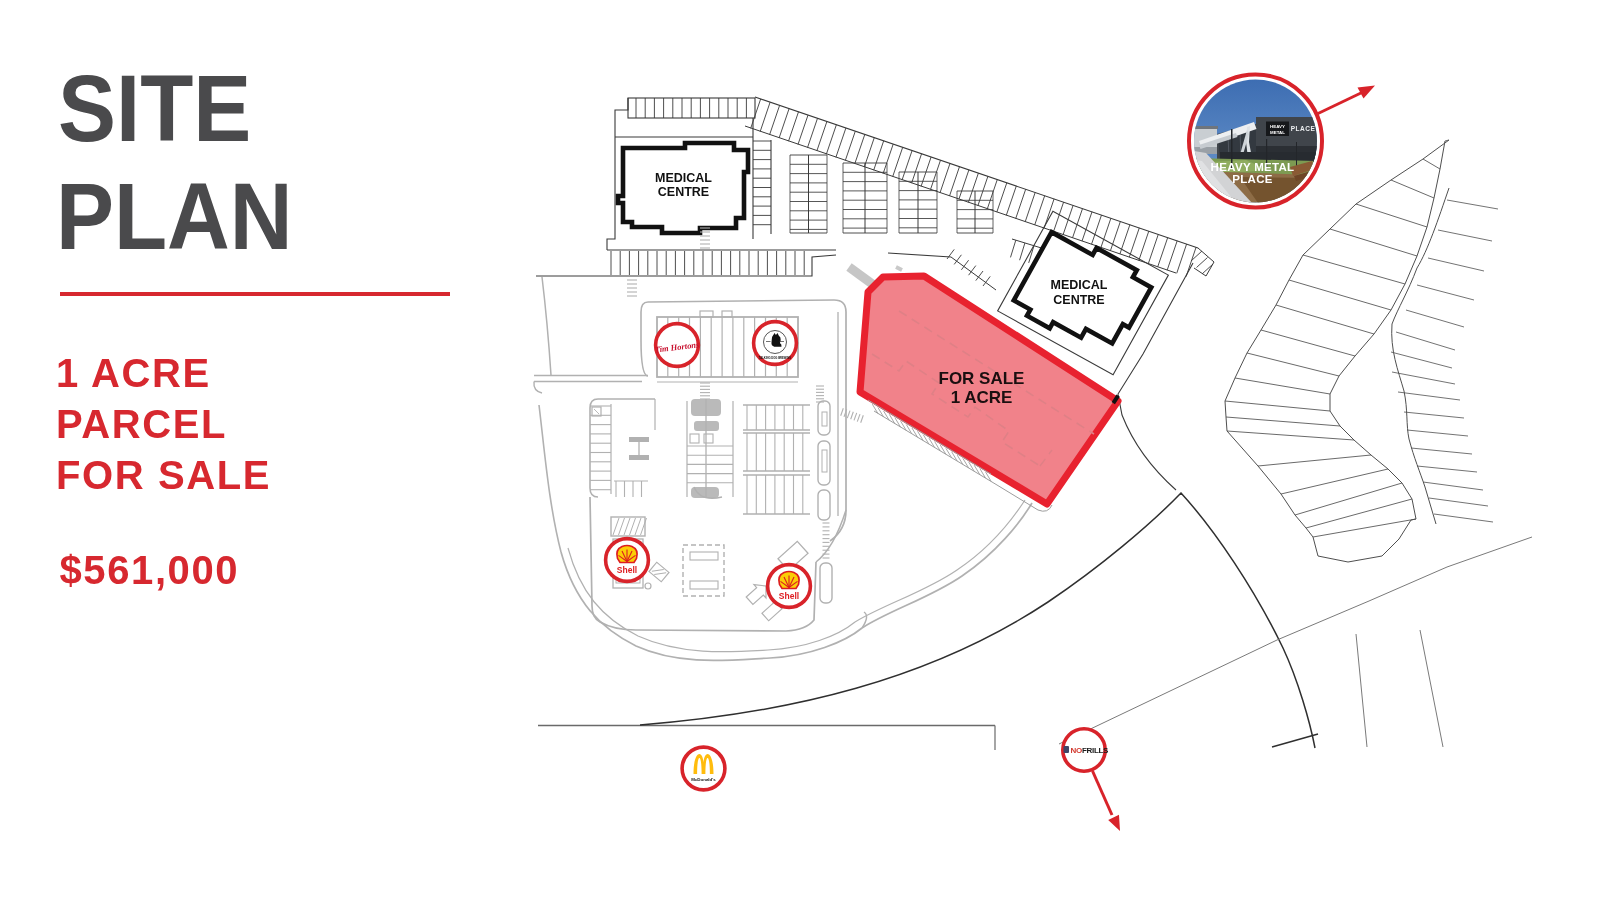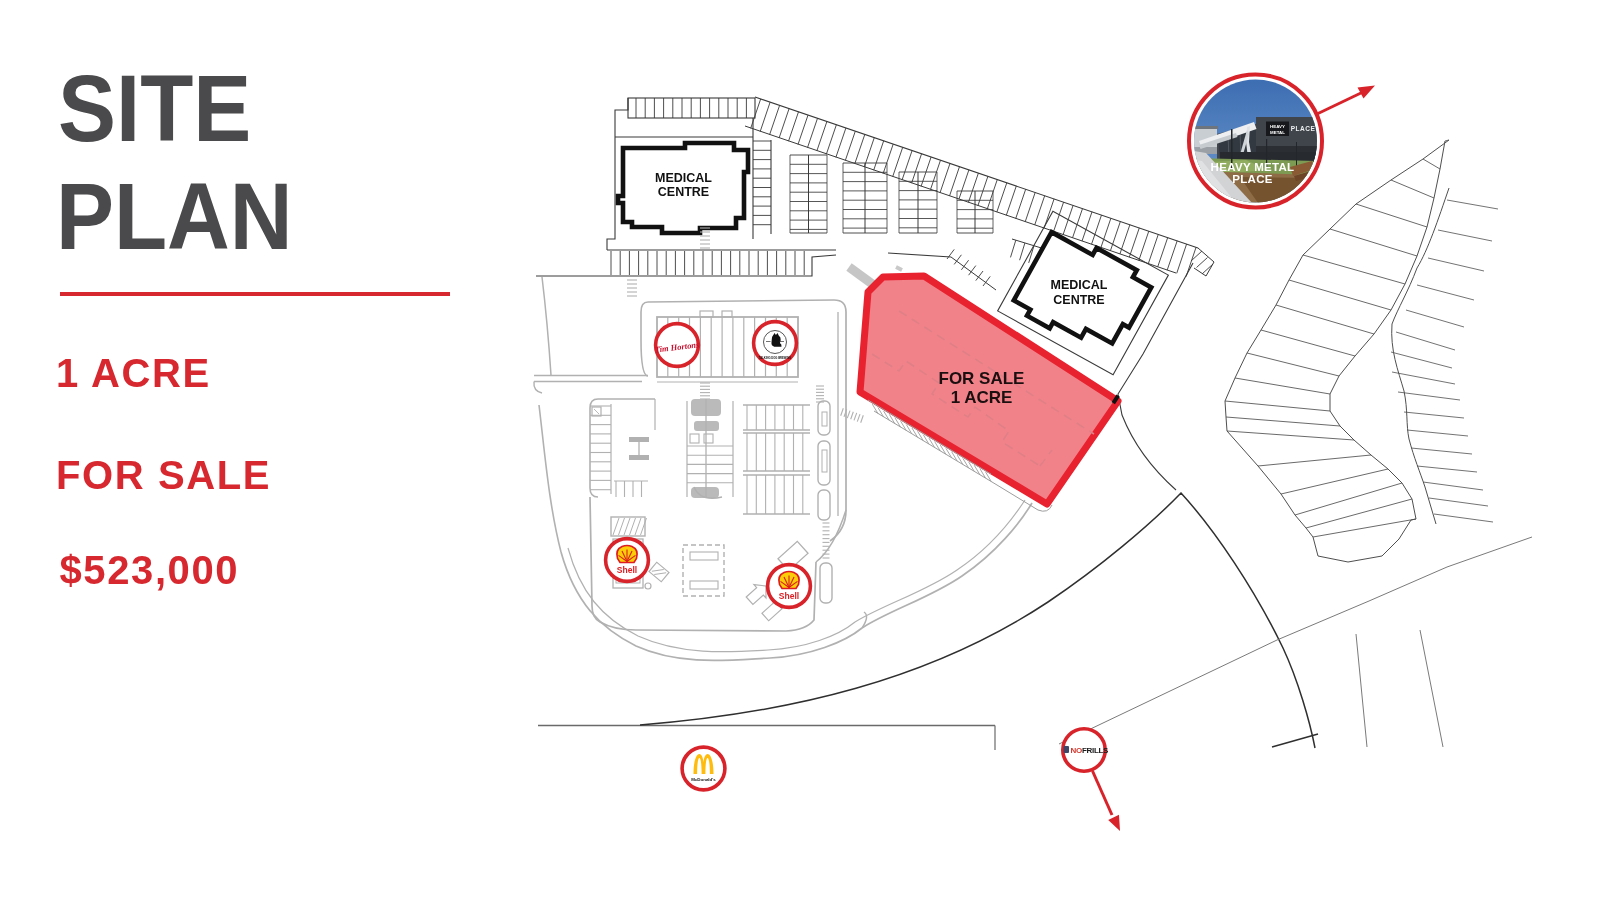--- a/index.html
+++ b/index.html
@@ -528,15 +528,16 @@
 <text x="1252.5" y="170.5" font-family="Liberation Sans, sans-serif" font-size="11.5" font-weight="bold" fill="#fff" text-anchor="middle" letter-spacing="0.3">HEAVY METAL</text>
 <text x="1252.5" y="183" font-family="Liberation Sans, sans-serif" font-size="11.5" font-weight="bold" fill="#fff" text-anchor="middle" letter-spacing="0.3">PLACE</text>
 </g>
 <path d="M1317,114 L1363,92" stroke="#d8232a" stroke-width="3.0" fill="none"></path>
 <path d="M1375,85.5 L1357.5,87.5 L1363.5,98.5 Z" fill="#d8232a"></path>
 </svg>
 <div class="abs big" style="left:58px;top:61px">SITE</div>
 <div class="abs big" style="left:56px;top:169px">PLAN</div>
 <div class="abs" style="left:60px;top:291.5px;width:390px;height:4.5px;background:#d7282f"></div>
 <div class="abs red" style="left:56px;top:352.5px">1 ACRE</div>
+<div class="abs red" style="left:56px;top:403.8px">PARCEL</div>
 <div class="abs red" style="left:56px;top:454.8px">FOR SALE</div>
-<div class="abs red" style="left:59.5px;top:550px">$523,000</div>
+<div class="abs red" style="left:59.5px;top:550px">$561,000</div>
 
 </div>
 </body></html>

